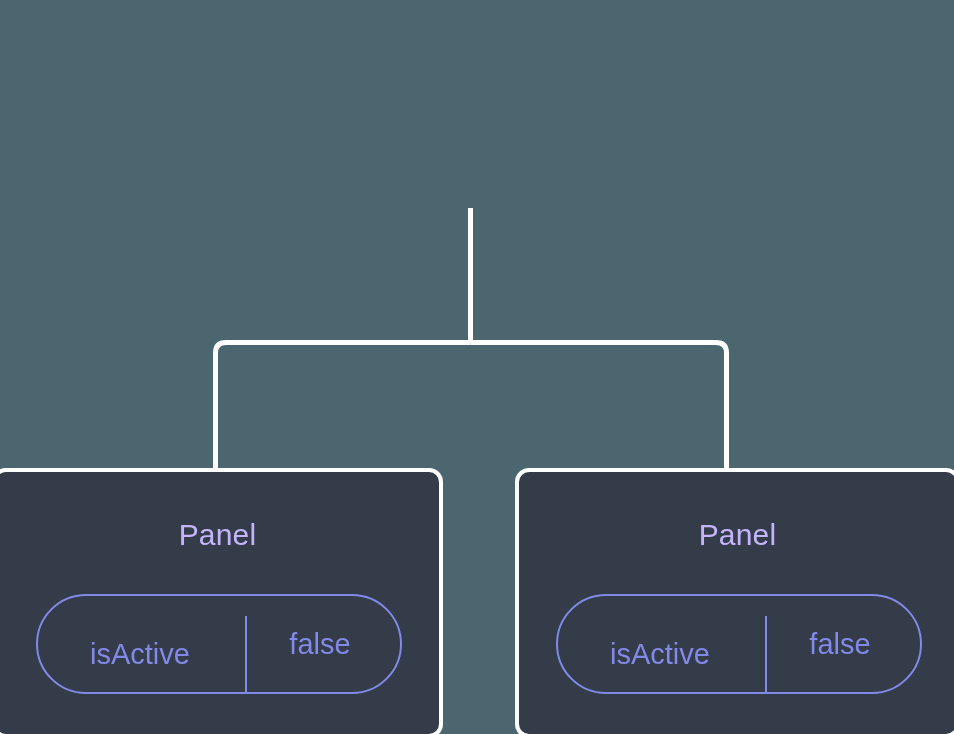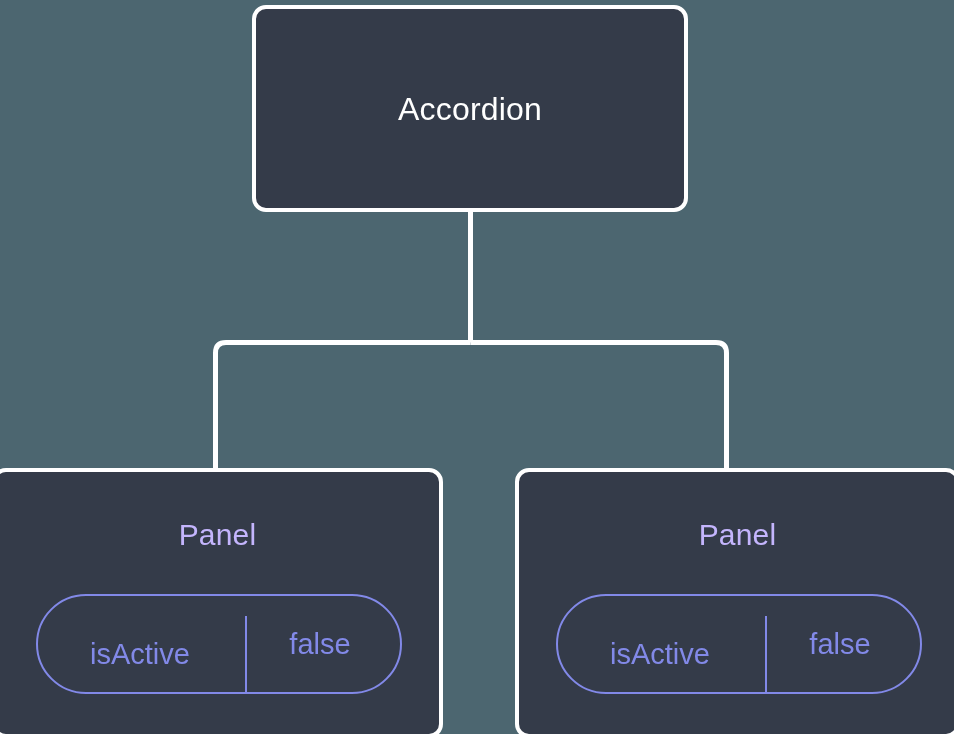--- a/index.html
+++ b/index.html
@@ -112,23 +112,20 @@
 <div id="stage">
 
   <svg id="edges" viewBox="0 0 954 734" width="954" height="734" aria-hidden="true">
 
     <path d="M 470.5 208 L 470.5 342.5" fill="none" stroke="#ffffff" stroke-width="5" stroke-linecap="butt"></path>
 
     <path d="M 470.5 342.5 L 226 342.5 Q 215.5 342.5 215.5 353 L 215.5 472" fill="none" stroke="#ffffff" stroke-width="5" stroke-linecap="butt" stroke-linejoin="round"></path>
     <path d="M 470.5 342.5 L 716 342.5 Q 726.5 342.5 726.5 353 L 726.5 472" fill="none" stroke="#ffffff" stroke-width="5" stroke-linecap="butt" stroke-linejoin="round"></path>
   </svg>
 
-  <div class="node node-root">
-    <div class="node-title">Accordion</div>
-  </div>
 
   <div class="node node-leaf node-leaf-left">
     <div class="node-title">Panel</div>
     <div class="prop-pill">
       <div class="prop-key">isActive</div>
       <div class="prop-value">false</div>
     </div>
   </div>
 
   <div class="node node-leaf node-leaf-right">

